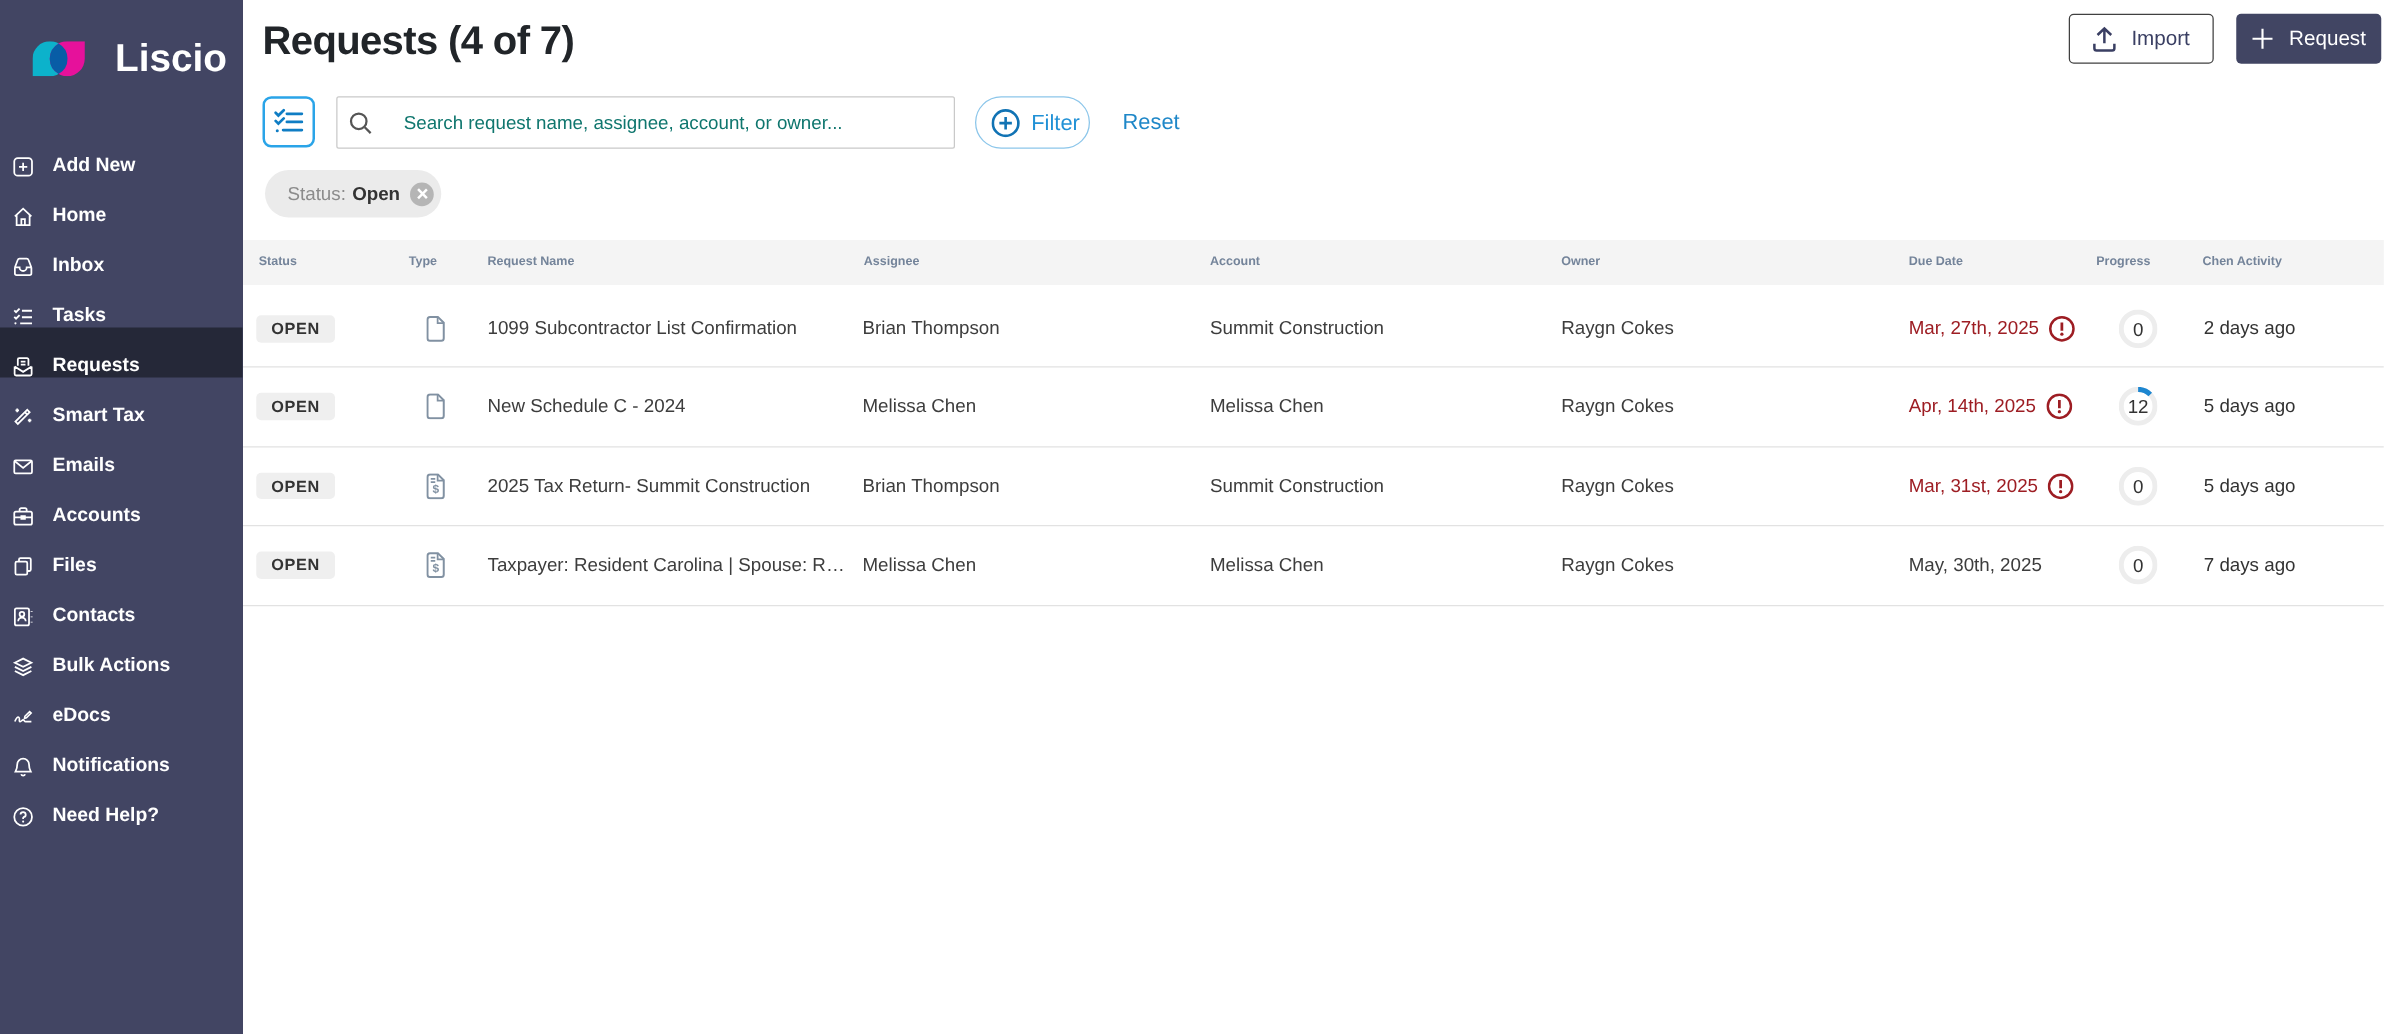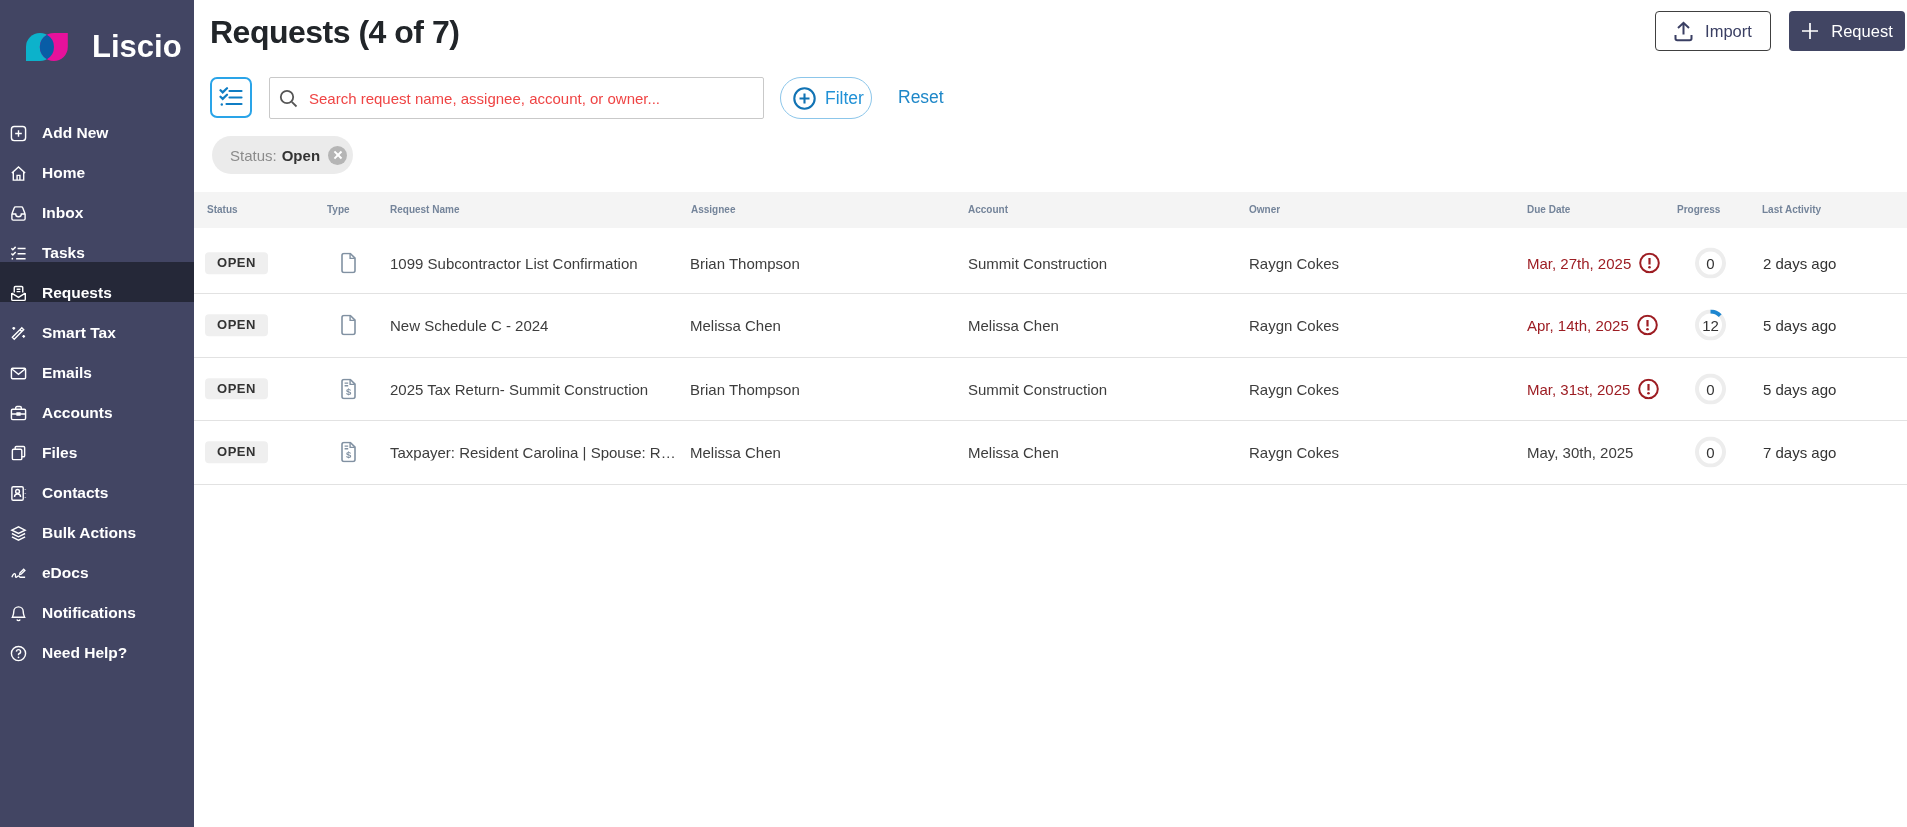--- a/index.html
+++ b/index.html
@@ -16,21 +16,21 @@
 
 .main { position:absolute; left:194px; top:0; width:1713px; height:827px; }
 h1 { position:absolute; left:16px; top:14px; font-size:32px; font-weight:700; color:#212529; letter-spacing:-0.5px; }
 .btn-import { position:absolute; left:1461px; top:11px; width:116px; height:40px; border:1px solid #404040; border-radius:4px; background:#fff; display:flex; align-items:center; justify-content:center; color:#3a3f63; font-size:16.5px; }
 .btn-request { position:absolute; left:1595px; top:11px; width:116px; height:40px; border-radius:4px; background:#414563; display:flex; align-items:center; justify-content:center; color:#fff; font-size:16.5px; }
 .btn-import svg { margin-right:12px; }
 .btn-request svg { margin-right:12px; }
 
 .cl-btn { position:absolute; left:16px; top:77px; width:42px; height:41px; border:2px solid #2aa4e8; border-radius:7px; background:#fff; display:flex; align-items:center; justify-content:center; }
 .search { position:absolute; left:75px; top:77px; width:495px; height:42px; border:1px solid #c9c9c9; border-radius:2px; background:#fff; display:flex; align-items:center; padding-left:9px; }
-.search .ph { color:#ef4444; font-size:15px; margin-left:11px; }
+.search .ph { color:#0f766e; font-size:15px; margin-left:25px; }
 .filter-pill { position:absolute; left:586px; top:77px; width:92px; height:42px; border:1px solid #8cc6ea; border-radius:21px; background:#fff; display:flex; align-items:center; padding-left:12px; color:#2191d6; font-size:17.5px; }
 .filter-pill span { margin-left:9px; }
 .reset { position:absolute; left:704px; top:87px; color:#1e87c8; font-size:17.5px; }
 
 .chip { position:absolute; left:18px; top:136px; height:38px; background:#ebebeb; border-radius:19px; display:flex; align-items:center; padding:0 6px 0 18px; font-size:15px; }
 .chip .lbl { color:#8b8b8b; }
 .chip .val { color:#333; font-weight:700; margin-left:5px; }
 .chip .x { width:19px; height:19px; border-radius:50%; background:#b5b5b5; margin-left:8px; position:relative; }
 .chip .x:before, .chip .x:after { content:""; position:absolute; left:9px; top:4.5px; width:1.8px; height:10px; background:#fff; }
 .chip .x:before { transform:rotate(45deg); }
@@ -180,21 +180,21 @@
 
   <div class="thead">
     <div style="left:13px">Status</div>
     <div style="left:133px">Type</div>
     <div style="left:196px">Request Name</div>
     <div style="left:497px">Assignee</div>
     <div style="left:774px">Account</div>
     <div style="left:1055px">Owner</div>
     <div style="left:1333px">Due Date</div>
     <div style="left:1483px">Progress</div>
-    <div style="left:1568px">Last Activity</div>
+    <div style="left:1568px">Chen Activity</div>
   </div>
 
   <div class="rows">
 
     <div class="row">
       <div class="cell badge">OPEN</div>
       <div class="cell c-type">
           <svg width="15" height="21" viewBox="0 0 15 21" fill="none" stroke="#8191a2" stroke-width="1.6">
             <path d="M1 3 A2 2 0 0 1 3 1 L9.3 1 L14 5.7 L14 18 A2 2 0 0 1 12 20 L3 20 A2 2 0 0 1 1 18 Z"></path>
             <path d="M9.1 1.2 V5.9 H13.8" stroke-width="1.4"></path>

